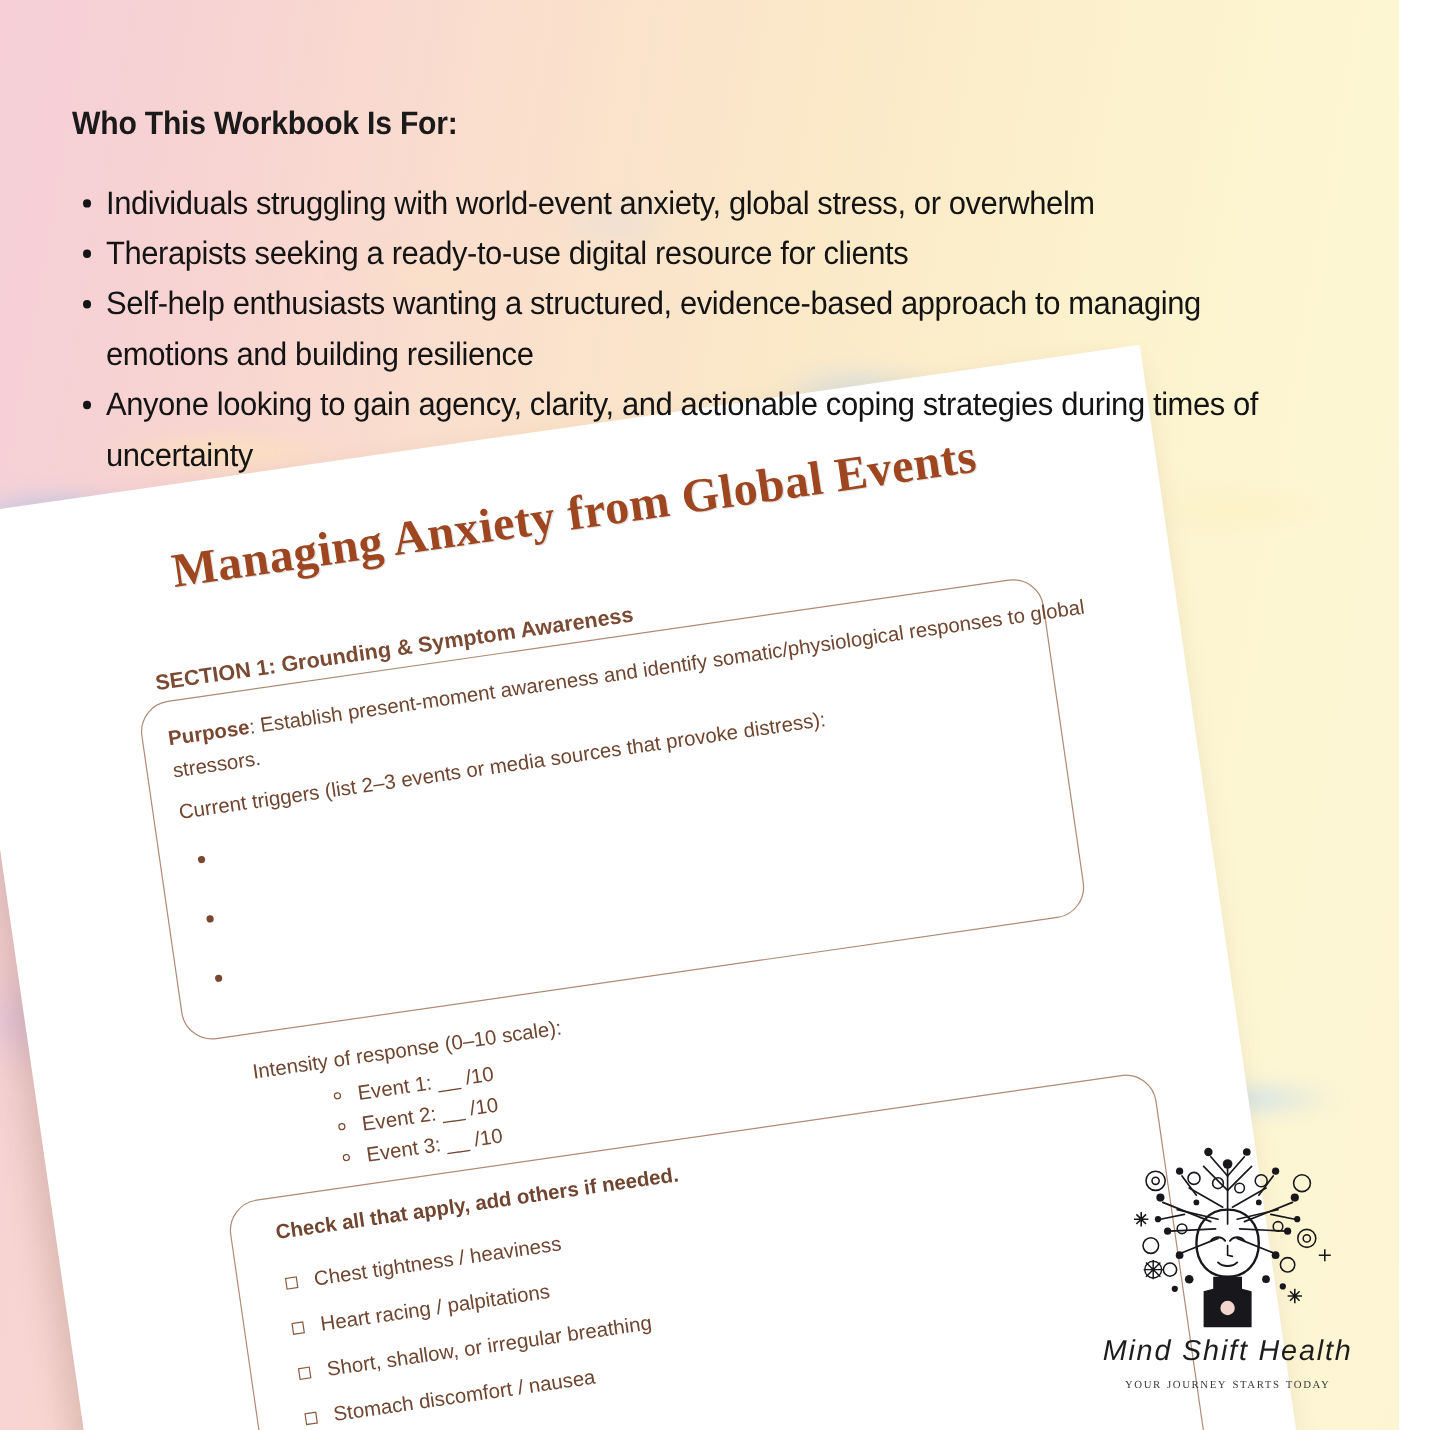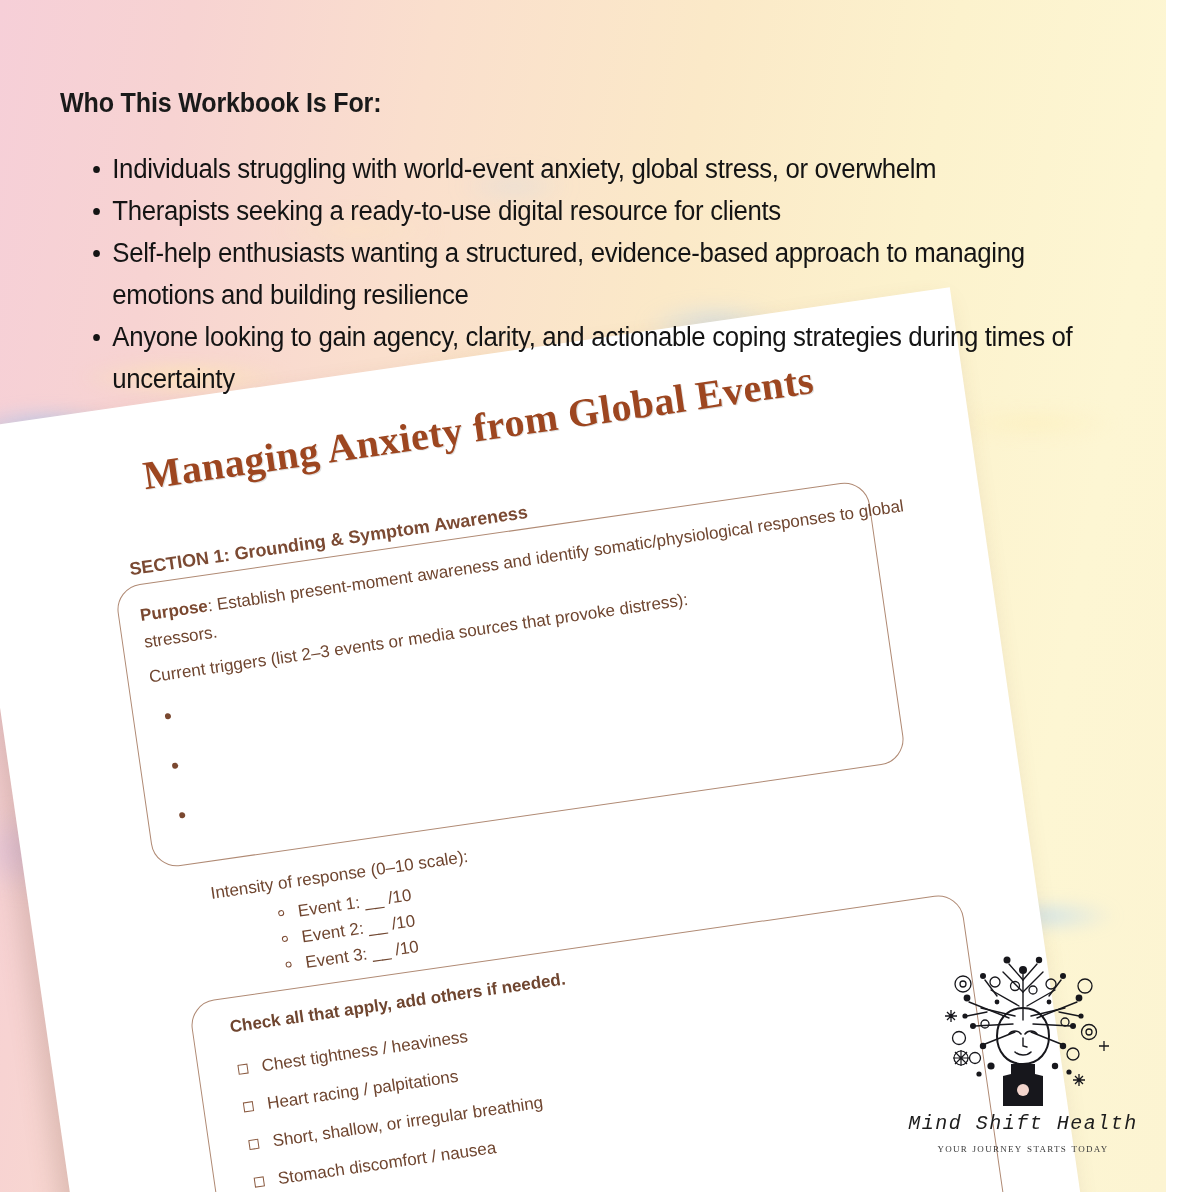--- a/index.html
+++ b/index.html
@@ -82,21 +82,21 @@
   #headline{
     position:absolute;left:60px;top:88px;
     font-size:27px;font-weight:bold;color:#1a1a1a;
     letter-spacing:-0.2px;
     font-family:"Liberation Sans", sans-serif;
     transform:scaleX(.93);transform-origin:left center;
     white-space:nowrap;
   }
 
   #bullets{
-    position:absolute;left:76px;top:148px;width:1070px;
+    position:absolute;left:52px;top:148px;width:1070px;
     list-style:none;margin:0;padding:0;
   }
   #bullets li{
     position:relative;
     padding-left:38px;
     font-size:27px;
     line-height:42px;
     color:#141414;
     letter-spacing:-0.35px;
     margin-bottom:0px;
@@ -213,23 +213,23 @@
   }
 
   
   #logo{
     position:absolute;right:18px;bottom:8px;
     width:250px;height:238px;z-index:9;
     text-align:center;
   }
   #logo svg{display:block;margin:0 auto;}
   .brand{
-    font-family:Liberation Mono, monospace;
+    font-family:Liberation Sans, sans-serif;
     font-style:italic;
-    font-size:20px;
+    font-size:24px;
     color:#1d1d1d;
     letter-spacing:1.5px;
     margin-top:-2px;
     text-align:center;
   }
   .tagline{
     font-family:Liberation Serif, serif;
     font-size:12.5px;
     color:#3b3b3b;
     letter-spacing:1.3px;

